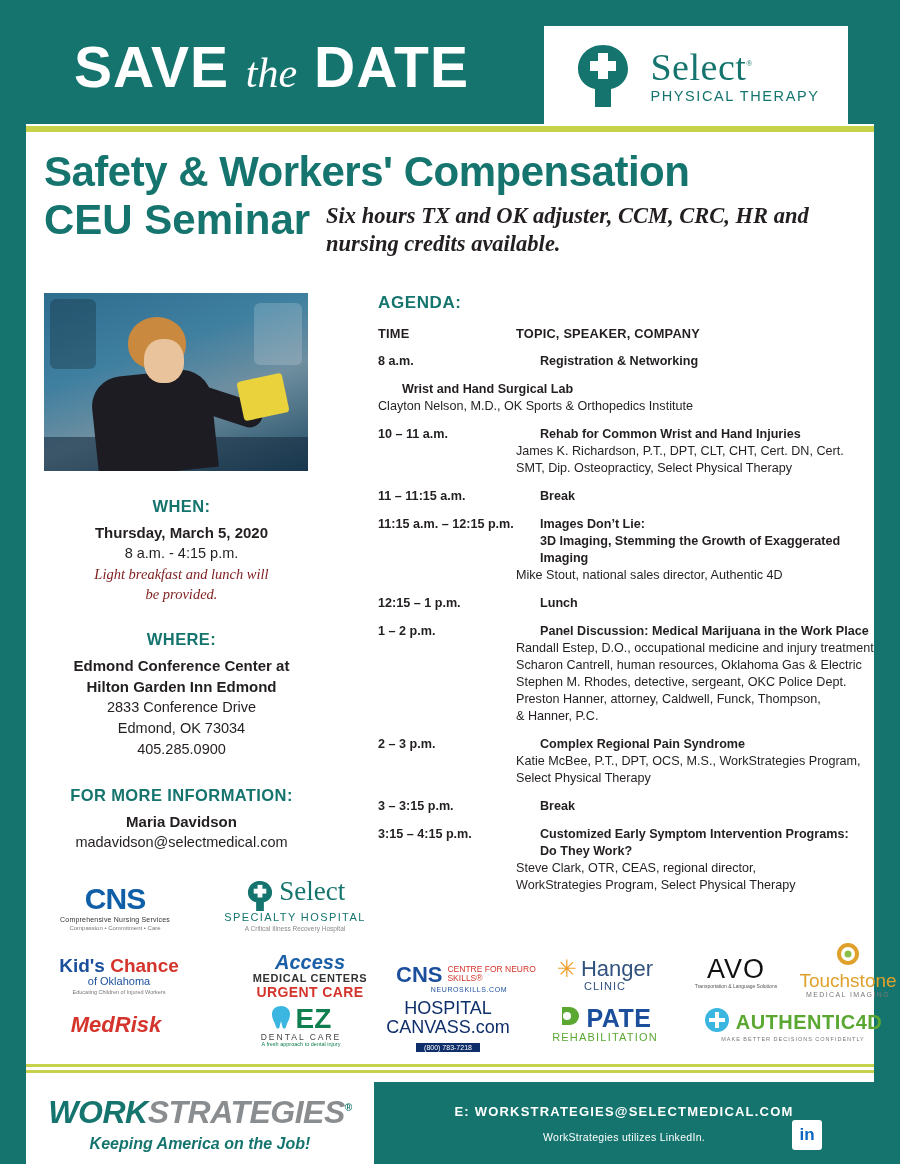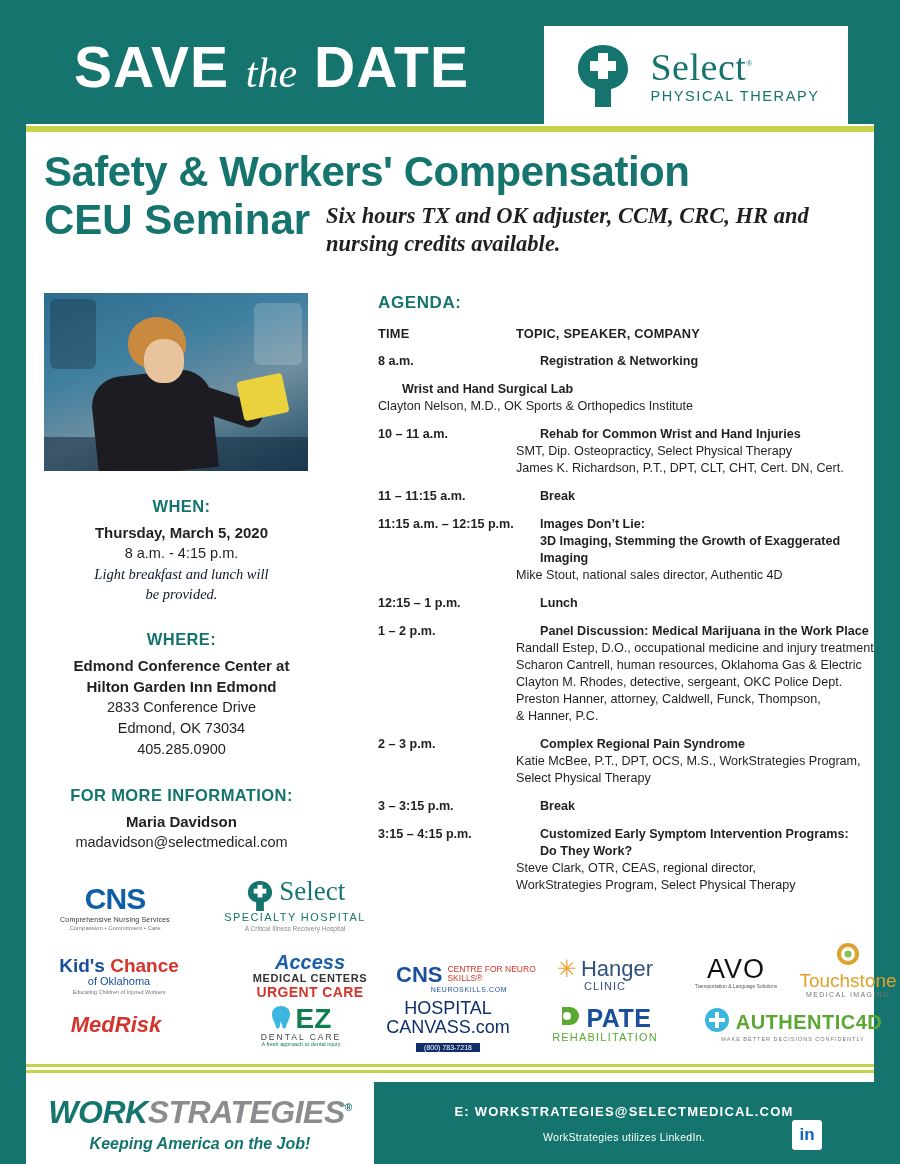--- a/index.html
+++ b/index.html
@@ -254,21 +254,21 @@
   .plain-line {
     font-size: 14.5px;
     line-height: 21px;
     color: #231f20;
   }
   .italic-line {
     font-family: "Liberation Serif", serif;
     font-style: italic;
     font-size: 14.5px;
     line-height: 20px;
-    color: #0f172a;
+    color: #7f1d1d;
   }
 
   
   .agenda {
     position: absolute;
     left: 378px;
     top: 293px;
     width: 496px;
   }
   .agenda-title {
@@ -571,22 +571,22 @@
         <div class="agenda-row">
           <div class="col-topic">
             <div class="hd">Wrist and Hand Surgical Lab</div>
             <div class="dt">Clayton Nelson, M.D., OK Sports &amp; Orthopedics Institute</div>
           </div>
         </div>
         <div class="agenda-row">
           <div class="col-time">10 – 11 a.m.</div>
           <div class="col-topic">
             <div class="hd">Rehab for Common Wrist and Hand Injuries</div>
+            <div class="dt">James K. Richardson, P.T., DPT, CLT, CHT, Cert. DN, Cert.</div>
             <div class="dt">SMT, Dip. Osteopracticy, Select Physical Therapy</div>
-            <div class="dt">James K. Richardson, P.T., DPT, CLT, CHT, Cert. DN, Cert.</div>
           </div>
         </div>
         <div class="agenda-row">
           <div class="col-time">11 – 11:15 a.m.</div>
           <div class="col-topic">
             <div class="hd">Break</div>
           </div>
         </div>
         <div class="agenda-row">
           <div class="col-time">11:15 a.m. – 12:15 p.m.</div>
@@ -601,21 +601,21 @@
           <div class="col-topic">
             <div class="hd">Lunch</div>
           </div>
         </div>
         <div class="agenda-row">
           <div class="col-time">1 – 2 p.m.</div>
           <div class="col-topic">
             <div class="hd">Panel Discussion: Medical Marijuana in the Work Place</div>
             <div class="dt">Randall Estep, D.O., occupational medicine and injury treatment</div>
             <div class="dt">Scharon Cantrell, human resources, Oklahoma Gas &amp; Electric</div>
-            <div class="dt">Clayton M. Rhodes, detective, sergeant, OKC Police Dept.</div>
+            <div class="dt">Stephen M. Rhodes, detective, sergeant, OKC Police Dept.</div>
             <div class="dt">Preston Hanner, attorney, Caldwell, Funck, Thompson,</div>
             <div class="dt">&amp; Hanner, P.C.</div>
           </div>
         </div>
         <div class="agenda-row">
           <div class="col-time">2 – 3 p.m.</div>
           <div class="col-topic">
             <div class="hd">Complex Regional Pain Syndrome</div>
             <div class="dt">Katie McBee, P.T., DPT, OCS, M.S., WorkStrategies Program,</div>
             <div class="dt">Select Physical Therapy</div>

